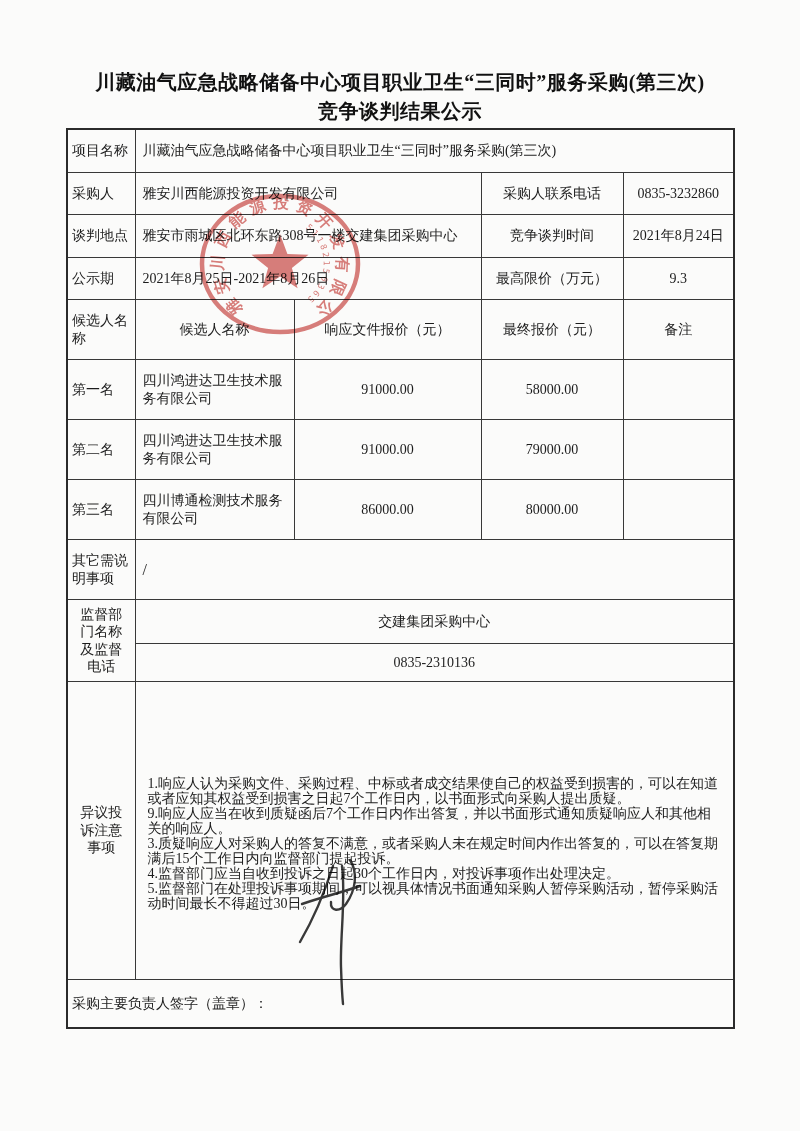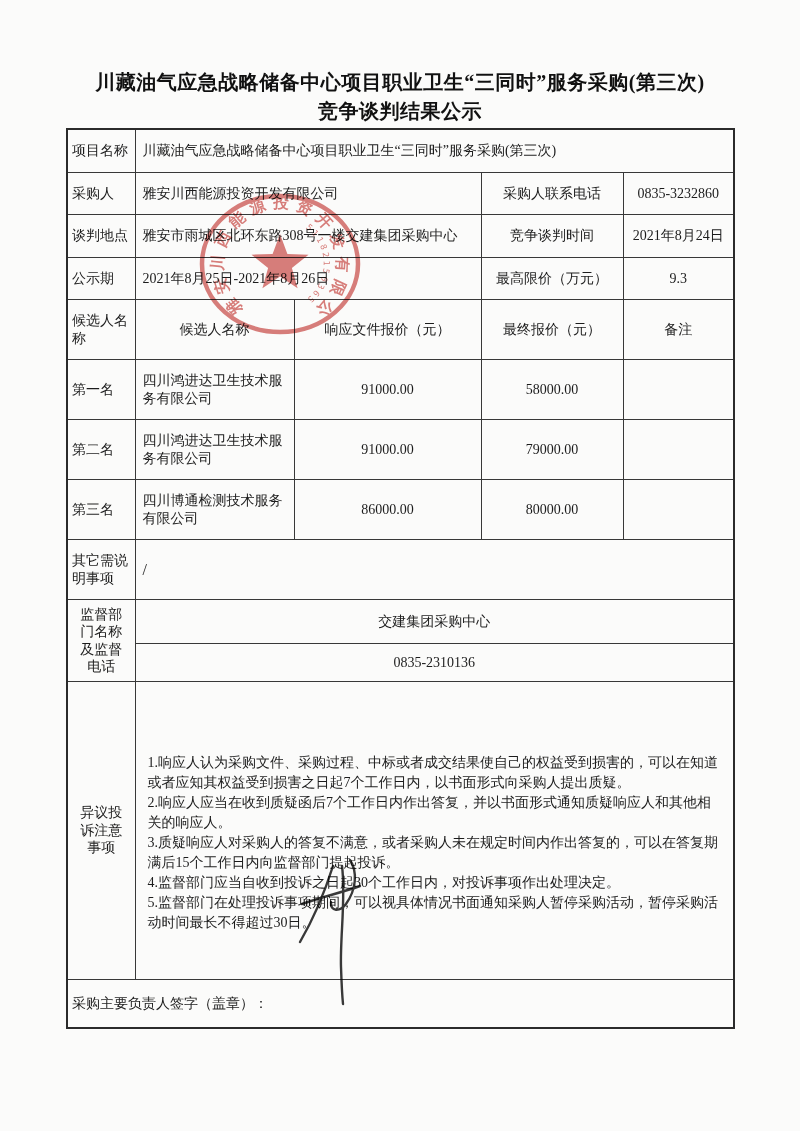--- a/index.html
+++ b/index.html
@@ -33,21 +33,21 @@
   td.lbl{text-align:left;padding-left:4px;}
   td.lbl-c{text-align:center;padding:2px 12px;}
   td.val{text-align:left;padding-left:7px;}
   td.ctr{text-align:center;padding:8px 2px;}
   tr.r1{height:40px}tr.r2{height:42px}tr.r3{height:42px}tr.r4{height:41px}
   tr.r5{height:41px}tr.r6{height:35px}tr.r7{height:36px}tr.r8{height:35px}
   tr.r9{height:48px}tr.r10a{height:44px}tr.r10b{height:38px}
   tr.r11{height:298px}tr.r12{height:48px}
   .objection-text{
     padding:0 10px 0 8px;
-    font-size:14px;line-height:20px;text-align:left;margin-top:25px;
+    font-size:14px;line-height:15px;text-align:left;margin-top:25px;
   }
   .objection-text div{margin:0;}
   .slash{font-size:16px;}
   
   .seal{position:absolute;left:185px;top:172px;mix-blend-mode:multiply;opacity:0.68;pointer-events:none;}
   
   .signature{position:absolute;left:278px;top:852px;mix-blend-mode:multiply;pointer-events:none;}
 </style>
 </head>
 <body>
@@ -127,21 +127,21 @@
         <td class="ctr" colspan="4">交建集团采购中心</td>
       </tr>
       <tr class="r10b">
         <td class="ctr" colspan="4">0835-2310136</td>
       </tr>
       <tr class="r11">
         <td class="lbl-c">异议投诉注意事项</td>
         <td colspan="4">
           <div class="objection-text">
             <div>1.响应人认为采购文件、采购过程、中标或者成交结果使自己的权益受到损害的，可以在知道或者应知其权益受到损害之日起7个工作日内，以书面形式向采购人提出质疑。</div>
-            <div>2.响应人应当在收到质疑函后7个工作日内作出答复，并以书面形式通知质疑响应人和其他相关的响应人。</div>
+            <div>9.响应人应当在收到质疑函后7个工作日内作出答复，并以书面形式通知质疑响应人和其他相关的响应人。</div>
             <div>3.质疑响应人对采购人的答复不满意，或者采购人未在规定时间内作出答复的，可以在答复期满后15个工作日内向监督部门提起投诉。</div>
             <div>4.监督部门应当自收到投诉之日起30个工作日内，对投诉事项作出处理决定。</div>
             <div>5.监督部门在处理投诉事项期间，可以视具体情况书面通知采购人暂停采购活动，暂停采购活动时间最长不得超过30日。</div>
           </div>
         </td>
       </tr>
       <tr class="r12">
         <td class="lbl" colspan="5">采购主要负责人签字（盖章）：</td>
       </tr>
     </tbody>

